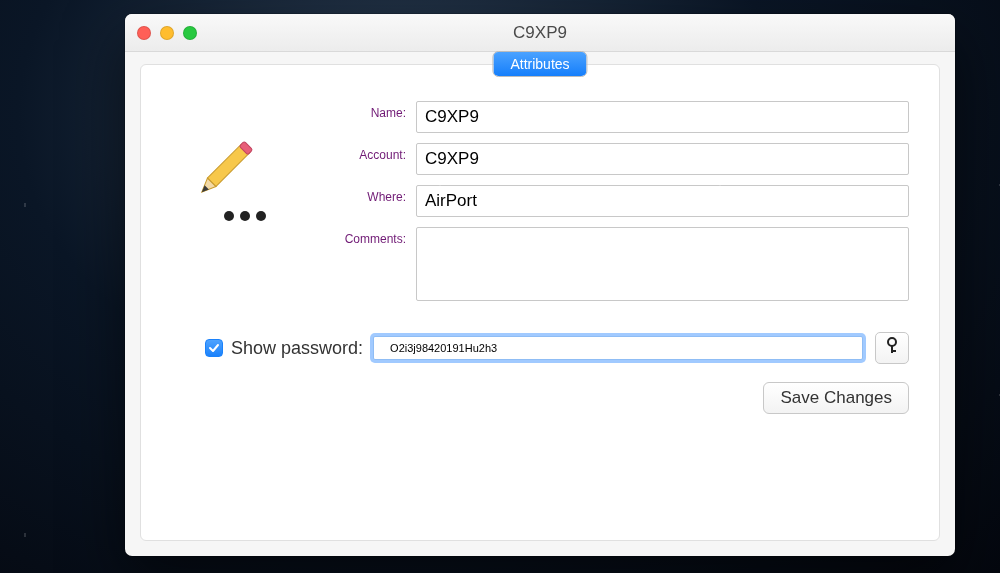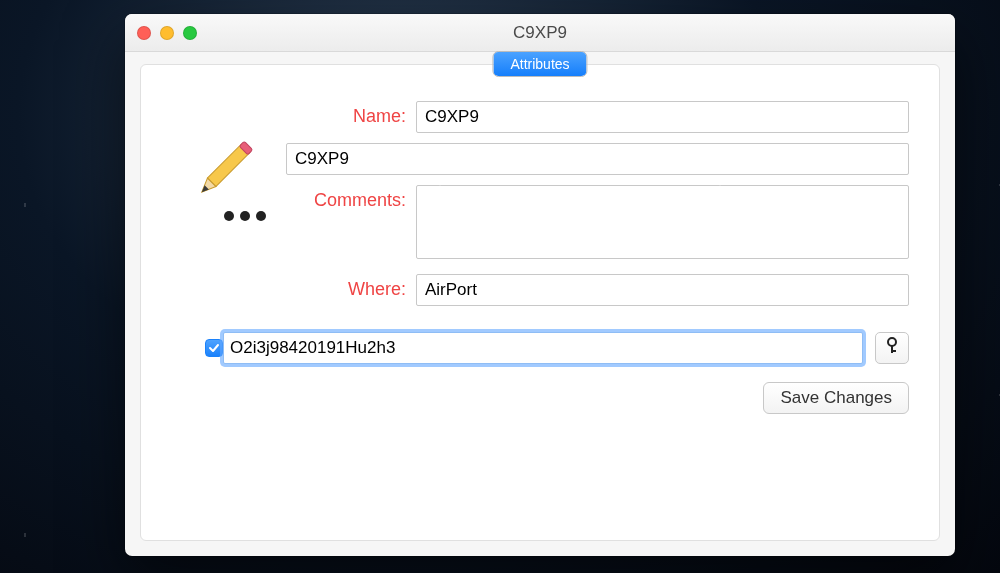--- a/index.html
+++ b/index.html
@@ -106,22 +106,22 @@
     .form {
       margin-left: 145px;
       margin-right: 30px;
     }
     .row { display:flex; align-items:flex-start; margin-bottom:10px;}
     .row label {
       width: 130px;
       text-align: right;
       padding-right: 10px;
       padding-top: 5px;
-      font-size: 18px;
-      color: #ef4444;
+      font-size: 12px;
+      color: #701a75;
     }
     .row .field { flex:1; }
     input.text, textarea.text {
       width: 100%;
       border: 1px solid #c8c8c8;
       border-radius: 2px;
       padding: 5px 8px;
       font: inherit;
       font-size: 17px;
       background:#fff;
@@ -135,22 +135,22 @@
       background: linear-gradient(#4ea3ff,#1b82fb);
       border:1px solid #1b82fb;
       display:flex; align-items:center; justify-content:center; color:#fff;
       font-size:14px; font-weight:bold;
     }
     .chklabel { margin-left:8px; margin-right:10px; font-size:18px; color:#333;}
     .pwfield {
       flex:1;
       border:1px solid #c8c8c8;
       border-radius:2px;
-      padding:5px 6px;
-      font:inherit; font-size:17px;
+      padding:5px 16px;
+      font:inherit; font-size:11px;
       outline: none;
       box-shadow: 0 0 0 3px rgba(99,167,255,.6);
       border-color:#8fbdf5;
     }
     .keybtn {
       margin-left:12px;
       width:34px; height:32px;
       border:1px solid #c8c8c8;
       border-radius:5px;
       background:linear-gradient(#fff,#f3f3f3);
@@ -199,40 +199,42 @@
           <circle cx="88" cy="85" r="5" fill="#222"></circle>
         </svg>
       </div>
 
       <div class="form">
         <div class="row">
           <label>Name:</label>
           <div class="field"><input class="text" value="C9XP9" style=""></div>
         </div>
         <div class="row">
+          <label>Account:</label>
           <div class="field"><input class="text" value="C9XP9" style=""></div>
+        </div>
+        <div class="row">
+          <label>Where:</label>
+          <div class="field"><input class="text" value="AirPort" style=""></div>
         </div>
         <div class="row">
           <label>Comments:</label>
           <div class="field"><textarea class="text" style=""></textarea></div>
-        </div>
-        <div class="row">
-          <label>Where:</label>
-          <div class="field"><input class="text" value="AirPort" style=""></div>
         </div>
       </div>
 
       <div class="gap"></div>
 
       <div class="chkrow">
         <div class="chk">
           <svg width="12" height="12" viewBox="0 0 12 12">
               <path d="M2 6 L5 9 L10 3" stroke="#fff" stroke-width="2" fill="none" stroke-linecap="round" stroke-linejoin="round"></path>
             </svg>
         </div>
+        <div class="chklabel">Show password:</div>
         <input class="pwfield" value="O2i3j98420191Hu2h3" style="">
         <div class="keybtn">
           <span>
             <svg width="16" height="18" viewBox="0 0 16 18">
               <circle cx="8" cy="5" r="4" fill="none" stroke="#222" stroke-width="2"></circle>
               <rect x="7" y="8" width="2" height="8" fill="#222"></rect>
               <rect x="7" y="13" width="5" height="2" fill="#222"></rect>
             </svg>
           </span>
         </div>

